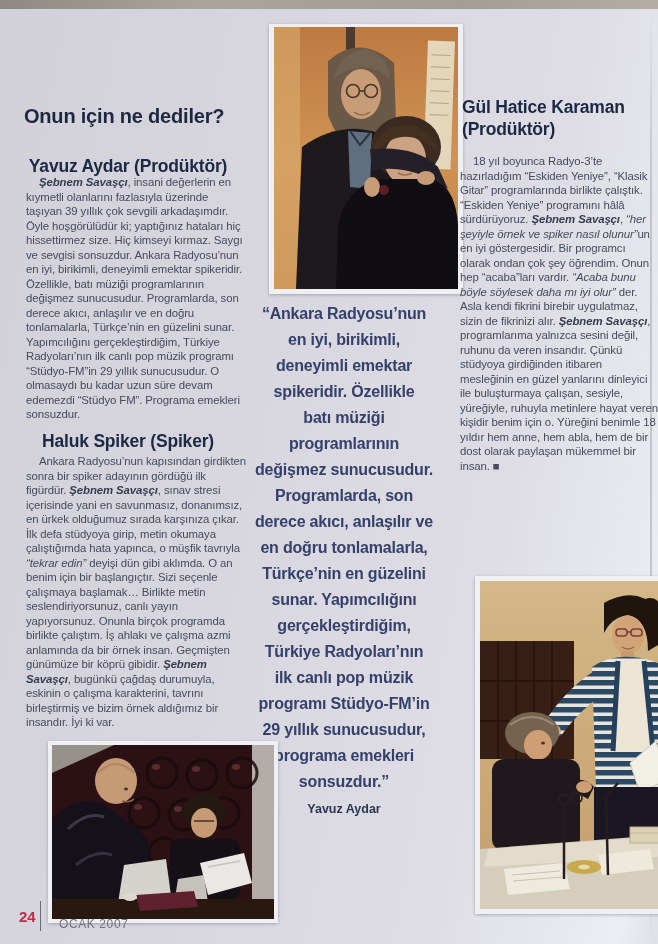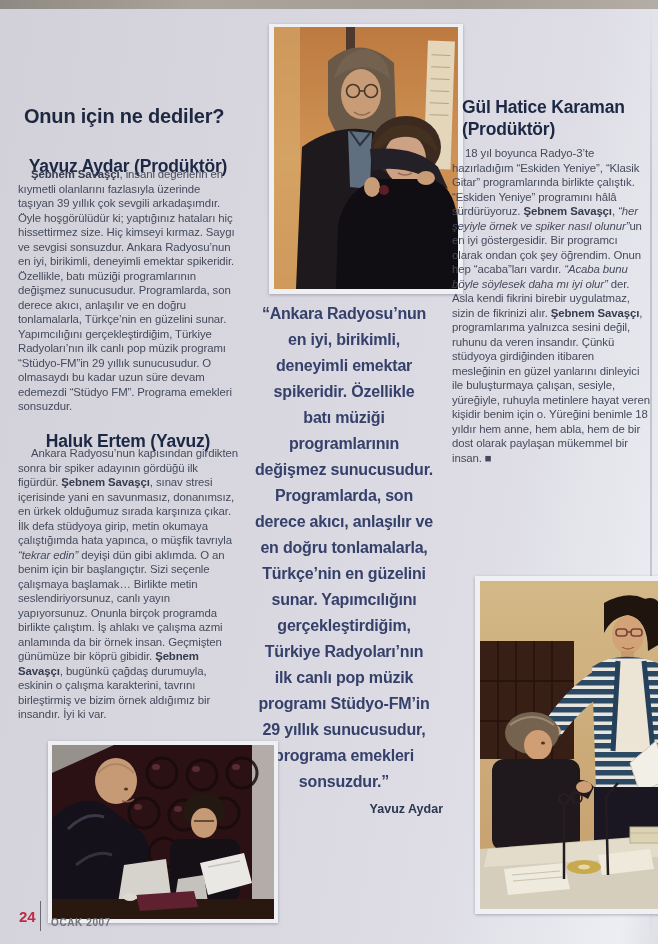--- a/index.html
+++ b/index.html
@@ -12,43 +12,43 @@
   .page-curl{position:absolute;right:6px;top:9px;width:2px;height:935px;background:linear-gradient(180deg,rgba(160,160,170,.0),rgba(150,150,160,.45) 20%,rgba(150,150,160,.45) 80%,rgba(160,160,170,.0));}
   .badge{
     position:absolute;left:28px;top:9px;width:133px;height:32px;background:#c4202f;
     display:flex;align-items:center;justify-content:center;box-shadow:0 1px 2px rgba(80,40,40,.25);
   }
   .badge span{color:#f3e9e9;font-size:16px;font-weight:bold;letter-spacing:1.5px;}
   .main-title{position:absolute;left:22px;top:103px;width:220px;margin:2px;font-size:20px;font-weight:bold;color:#1e2740;letter-spacing:-.2px;}
   .col-head{position:absolute;margin:0;font-size:17.5px;font-weight:bold;color:#1c2844;letter-spacing:-.2px;}
   .col-head.center{text-align:center;}
   .body-text{
-    position:absolute;margin:0;font-size:11.4px;line-height:14.5px;color:#454a5c;
+    position:absolute;margin:8px;font-size:11.4px;line-height:14.5px;color:#454a5c;
     letter-spacing:-.1px;text-indent:13px;text-align:left;
   }
-  .body-text .b{font-weight:bold;color:#363c50;}
+  .body-text .b{font-weight:bold;color:#363c50;font-style:italic;}
   .body-text .i{font-style:italic;}
   .h-yavuz{left:18px;top:156px;width:220px;}
   .p-yavuz{left:18px;top:167px;width:220px;}
   .h-haluk{left:18px;top:431px;width:220px;}
   .p-haluk{left:18px;top:446px;width:220px;}
   .h-gul{left:452px;top:96px;width:200px;padding-left:10px;white-space:pre-line;line-height:22px;}
   .p-gul{left:452px;top:146px;width:198px;}
   .pullquote{position:absolute;left:245px;top:301px;width:198px;margin:0;text-align:center;}
   .pullquote p{margin:0;white-space:pre-line;font-size:16px;font-weight:bold;line-height:26px;color:#35406b;letter-spacing:-.2px;}
-  .pullquote cite{display:block;margin-top:7px;font-style:normal;font-size:12.5px;font-weight:bold;color:#2c3652;text-align:right;}
+  .pullquote cite{display:block;margin-top:7px;font-style:normal;font-size:12.5px;font-weight:bold;color:#2c3652;}
   .photo{position:absolute;background:#888;border:5px solid #eef0f3;box-shadow:0 1px 3px rgba(60,60,80,.35);}
   .photo svg{display:block;}
   .photo-top{left:229px;top:8px;width:184px;height:262px;border-top-width:3px;}
   .photo-bl{left:8px;top:725px;width:222px;height:174px;border-width:4px;}
   .photo-br{left:435px;top:560px;width:208px;height:328px;}
   .footer{position:absolute;left:19px;top:901px;height:34px;}
   .page-num{position:absolute;left:0;top:7px;font-size:15px;font-weight:bold;color:#bf2b45;}
   .footer-divider{position:absolute;left:21px;top:0;width:1px;height:30px;background:#6a6a70;}
-  .issue{position:absolute;left:32px;top:16px;font-size:10px;color:#73737b;letter-spacing:.6px;white-space:nowrap;font-weight:bold;}
+  .issue{position:absolute;left:40px;top:16px;font-size:12px;color:#73737b;letter-spacing:.6px;white-space:nowrap;}
 </style>
 </head>
 <body>
 
 <div class="page">
 
   <div class="scan-edge"></div>
   <div class="page-curl"></div>
 
 
@@ -105,21 +105,21 @@
         <circle cx="110" cy="163" r="5" fill="#5a1e28"></circle>
       </g>
     </svg>
   </figure>
 
   <h1 class="main-title">Onun için ne dediler?</h1>
 
   <h2 class="col-head center h-yavuz">Yavuz Aydar (Prodüktör)</h2>
   <p class="body-text p-yavuz"><span class="b">Şebnem Savaşçı</span><span>, insani değerlerin en kıymetli olanlarını fazlasıyla üzerinde taşıyan 39 yıllık çok sevgili arkadaşımdır. Öyle hoşgörülüdür ki; yaptığınız hataları hiç hissettirmez size. Hiç kimseyi kırmaz. Saygı ve sevgisi sonsuzdur. Ankara Radyosu’nun en iyi, birikimli, deneyimli emektar spikeridir. Özellikle, batı müziği programlarının değişmez sunucusudur. Programlarda, son derece akıcı, anlaşılır ve en doğru tonlamalarla, Türkçe’nin en güzelini sunar. Yapımcılığını gerçekleştirdiğim, Türkiye Radyoları’nın ilk canlı pop müzik programı “Stüdyo-FM”in 29 yıllık sunucusudur. O olmasaydı bu kadar uzun süre devam edemezdi “Stüdyo FM”. Programa emekleri sonsuzdur.</span></p>
 
-  <h2 class="col-head center h-haluk">Haluk Ertem (Yavuz)</h2>
+  <h2 class="col-head center h-haluk">Haluk Spiker (Spiker)</h2>
   <p class="body-text p-haluk"><span>Ankara Radyosu’nun kapısından girdikten sonra bir spiker adayının gördüğü ilk figürdür. </span><span class="b">Şebnem Savaşçı</span><span>, sınav stresi içerisinde yani en savunmasız, donanımsız, en ürkek olduğumuz sırada karşınıza çıkar. İlk defa stüdyoya girip, metin okumaya çalıştığımda hata yapınca, o müşfik tavrıyla </span><span class="i">“tekrar edin”</span><span> deyişi dün gibi aklımda. O an benim için bir başlangıçtır. Sizi seçenle çalışmaya başlamak… Birlikte metin seslendiriyorsunuz, canlı yayın yapıyorsunuz. Onunla birçok programda birlikte çalıştım. İş ahlakı ve çalışma azmi anlamında da bir örnek insan. Geçmişten günümüze bir köprü gibidir. </span><span class="b">Şebnem Savaşçı</span><span>, bugünkü çağdaş durumuyla, eskinin o çalışma karakterini, tavrını birleştirmiş ve bizim örnek aldığımız bir insandır. İyi ki var.</span></p>
 
   <blockquote class="pullquote">
     <p>“Ankara Radyosu’nun
 en iyi, birikimli,
 deneyimli emektar
 spikeridir. Özellikle
 batı müziği
 programlarının
 değişmez sunucusudur.

